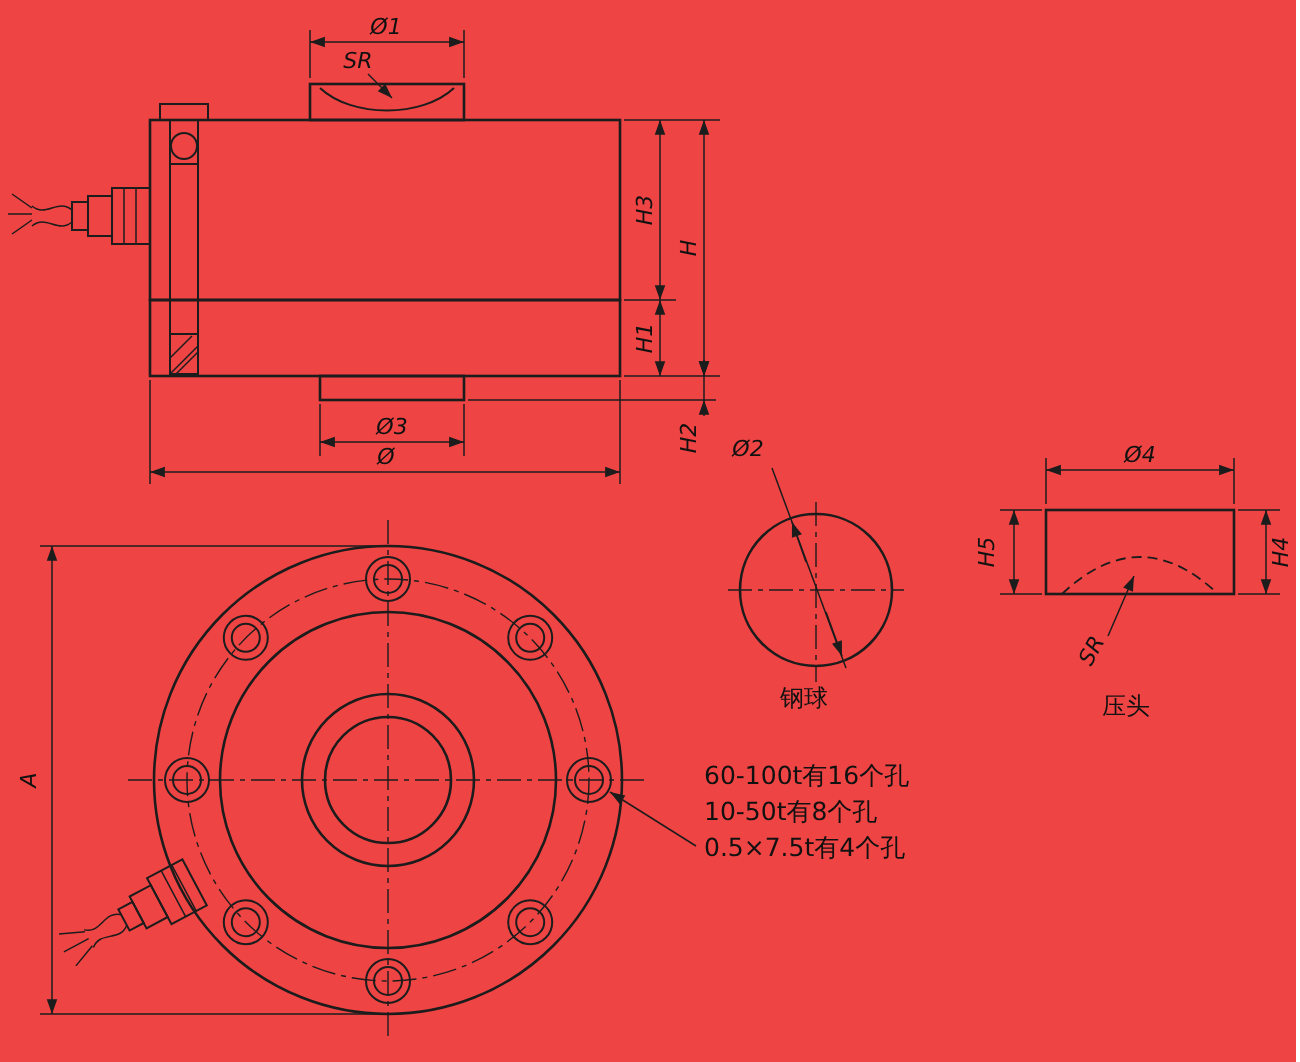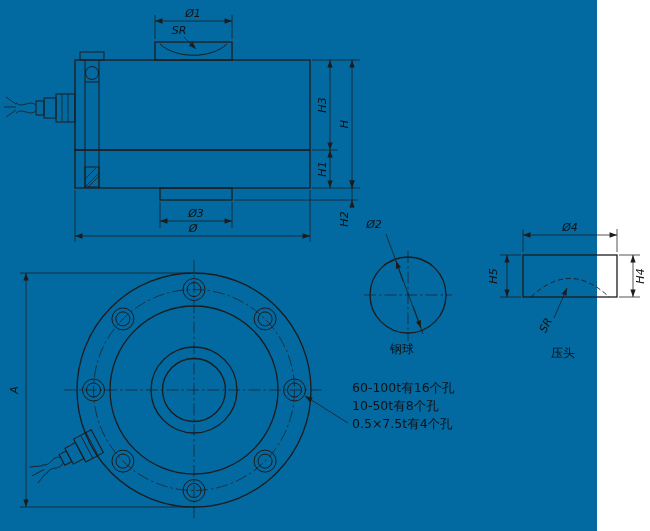--- a/index.html
+++ b/index.html
@@ -1,17 +1,17 @@
 <!DOCTYPE html>
 <html><head>
 <meta charset="utf-8">
 <style>
   html,body { margin:0; padding:0; background:#ffffff; }
   body { width:650px; height:531px; overflow:hidden; }
-  .canvas { width:597px; height:531px; background:#0369a1; }
+  .canvas { width:648px; height:531px; background:#ef4444; }
   .thick  { stroke:#1c1c1c; stroke-width:1.3; fill:none; }
   .med    { stroke:#1c1c1c; stroke-width:1;   fill:none; }
   .thin   { stroke:#1c1c1c; stroke-width:0.75;fill:none; }
   .center { stroke:#1c1c1c; stroke-width:0.7; fill:none; stroke-dasharray:12 3 2.5 3; }
   .dashed { stroke:#1c1c1c; stroke-width:0.9; fill:none; stroke-dasharray:5 3; }
   .dim-text  { font:italic 11px "DejaVu Sans", sans-serif; fill:#111111; }
   .cjk       { font:12px "DejaVu Sans", sans-serif; fill:#111111; }
   .note-text { font:12.5px "DejaVu Sans", sans-serif; fill:#111111; }
 </style>
 </head>

